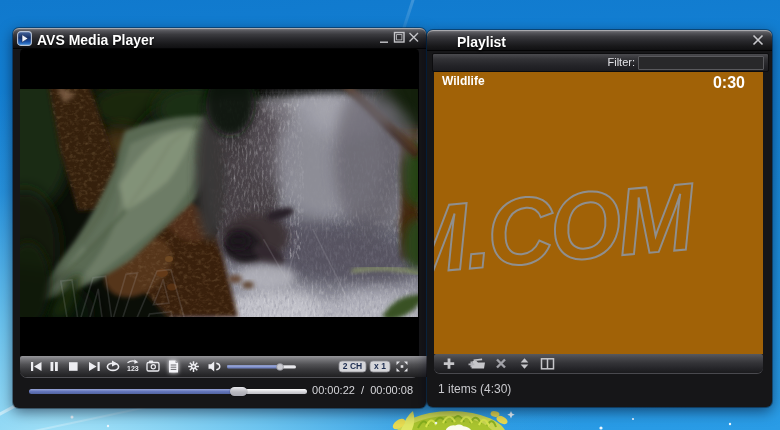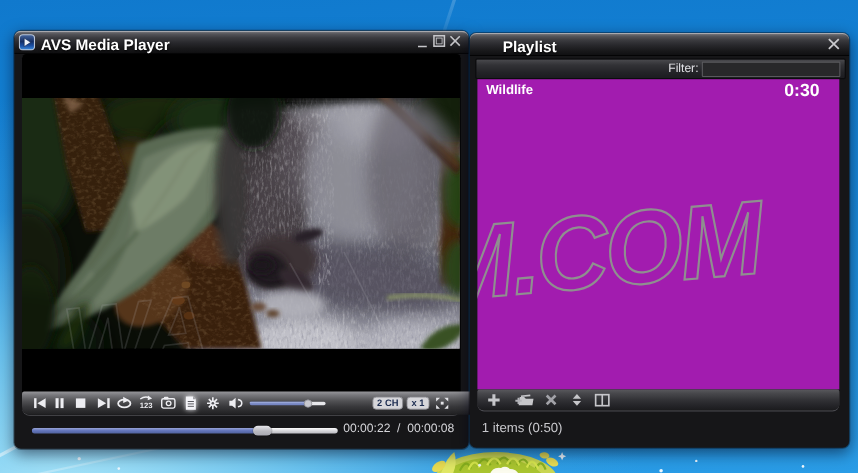--- a/index.html
+++ b/index.html
@@ -33,21 +33,21 @@
   #timetx{position:absolute;right:13px;top:3px;color:#d6d6da;font-size:11px;}
 
   
   #plist{left:427px;top:30px;width:345px;height:377px;}
   #filterbar{position:absolute;left:5px;top:23px;width:335px;height:17px;
      background:linear-gradient(#4a4a4e 0%,#323236 30%,#232327 70%,#1c1c20 100%);
      border:1px solid #0c0c0e;border-radius:2px;}
   #filterlab{position:absolute;right:133px;top:2px;color:#e2e2e6;font-size:11px;}
   #filterbox{position:absolute;right:4px;top:1.5px;width:124px;height:12px;
      background:#28282a;border:1px solid #59595d;border-radius:1px;}
-  #plbody{position:absolute;left:7px;top:42px;width:329px;height:282px;background:#a21caf;overflow:hidden;}
+  #plbody{position:absolute;left:7px;top:42px;width:329px;height:282px;background:#a16207;overflow:hidden;}
   #pltool{position:absolute;left:7px;top:324px;width:329px;height:19px;border-radius:2px 2px 6px 6px;
      background:linear-gradient(#59595d 0%,#47474b 20%,#323236 50%,#232327 80%,#1b1b1d 100%);
      box-shadow:0 1px 0 rgba(150,150,160,0.4);}
   #plstatus{position:absolute;left:11px;top:352px;color:#c9c9cd;font-size:12px;}
 </style>
 </head>
 <body>
   <div class="desk"></div>
 
   <svg width="780" height="430" style="position:absolute;left:0;top:0" viewBox="0 0 780 430">
@@ -384,14 +384,14 @@
           <path d="M59 5.5 l8 8 M67 5.5 l-8 8" stroke="#a2a2a8" stroke-width="2.4"></path>
 
           <path d="M86.5 4.2 L90.3 8.4 L82.7 8.4 Z"></path>
           <path d="M86.5 14.8 L90.3 10.6 L82.7 10.6 Z"></path>
 
           <rect x="103.5" y="4.8" width="12" height="10" fill="none" stroke="#c6c6ca" stroke-width="1.5"></rect>
           <path d="M109.5 4.8 V14.8" stroke="#c6c6ca" stroke-width="1.5"></path>
         </g>
       </svg>
     </div>
-    <div id="plstatus">1 items (0:50)</div>
+    <div id="plstatus">1 items (4:30)</div>
   </div>
 
 </body></html>

